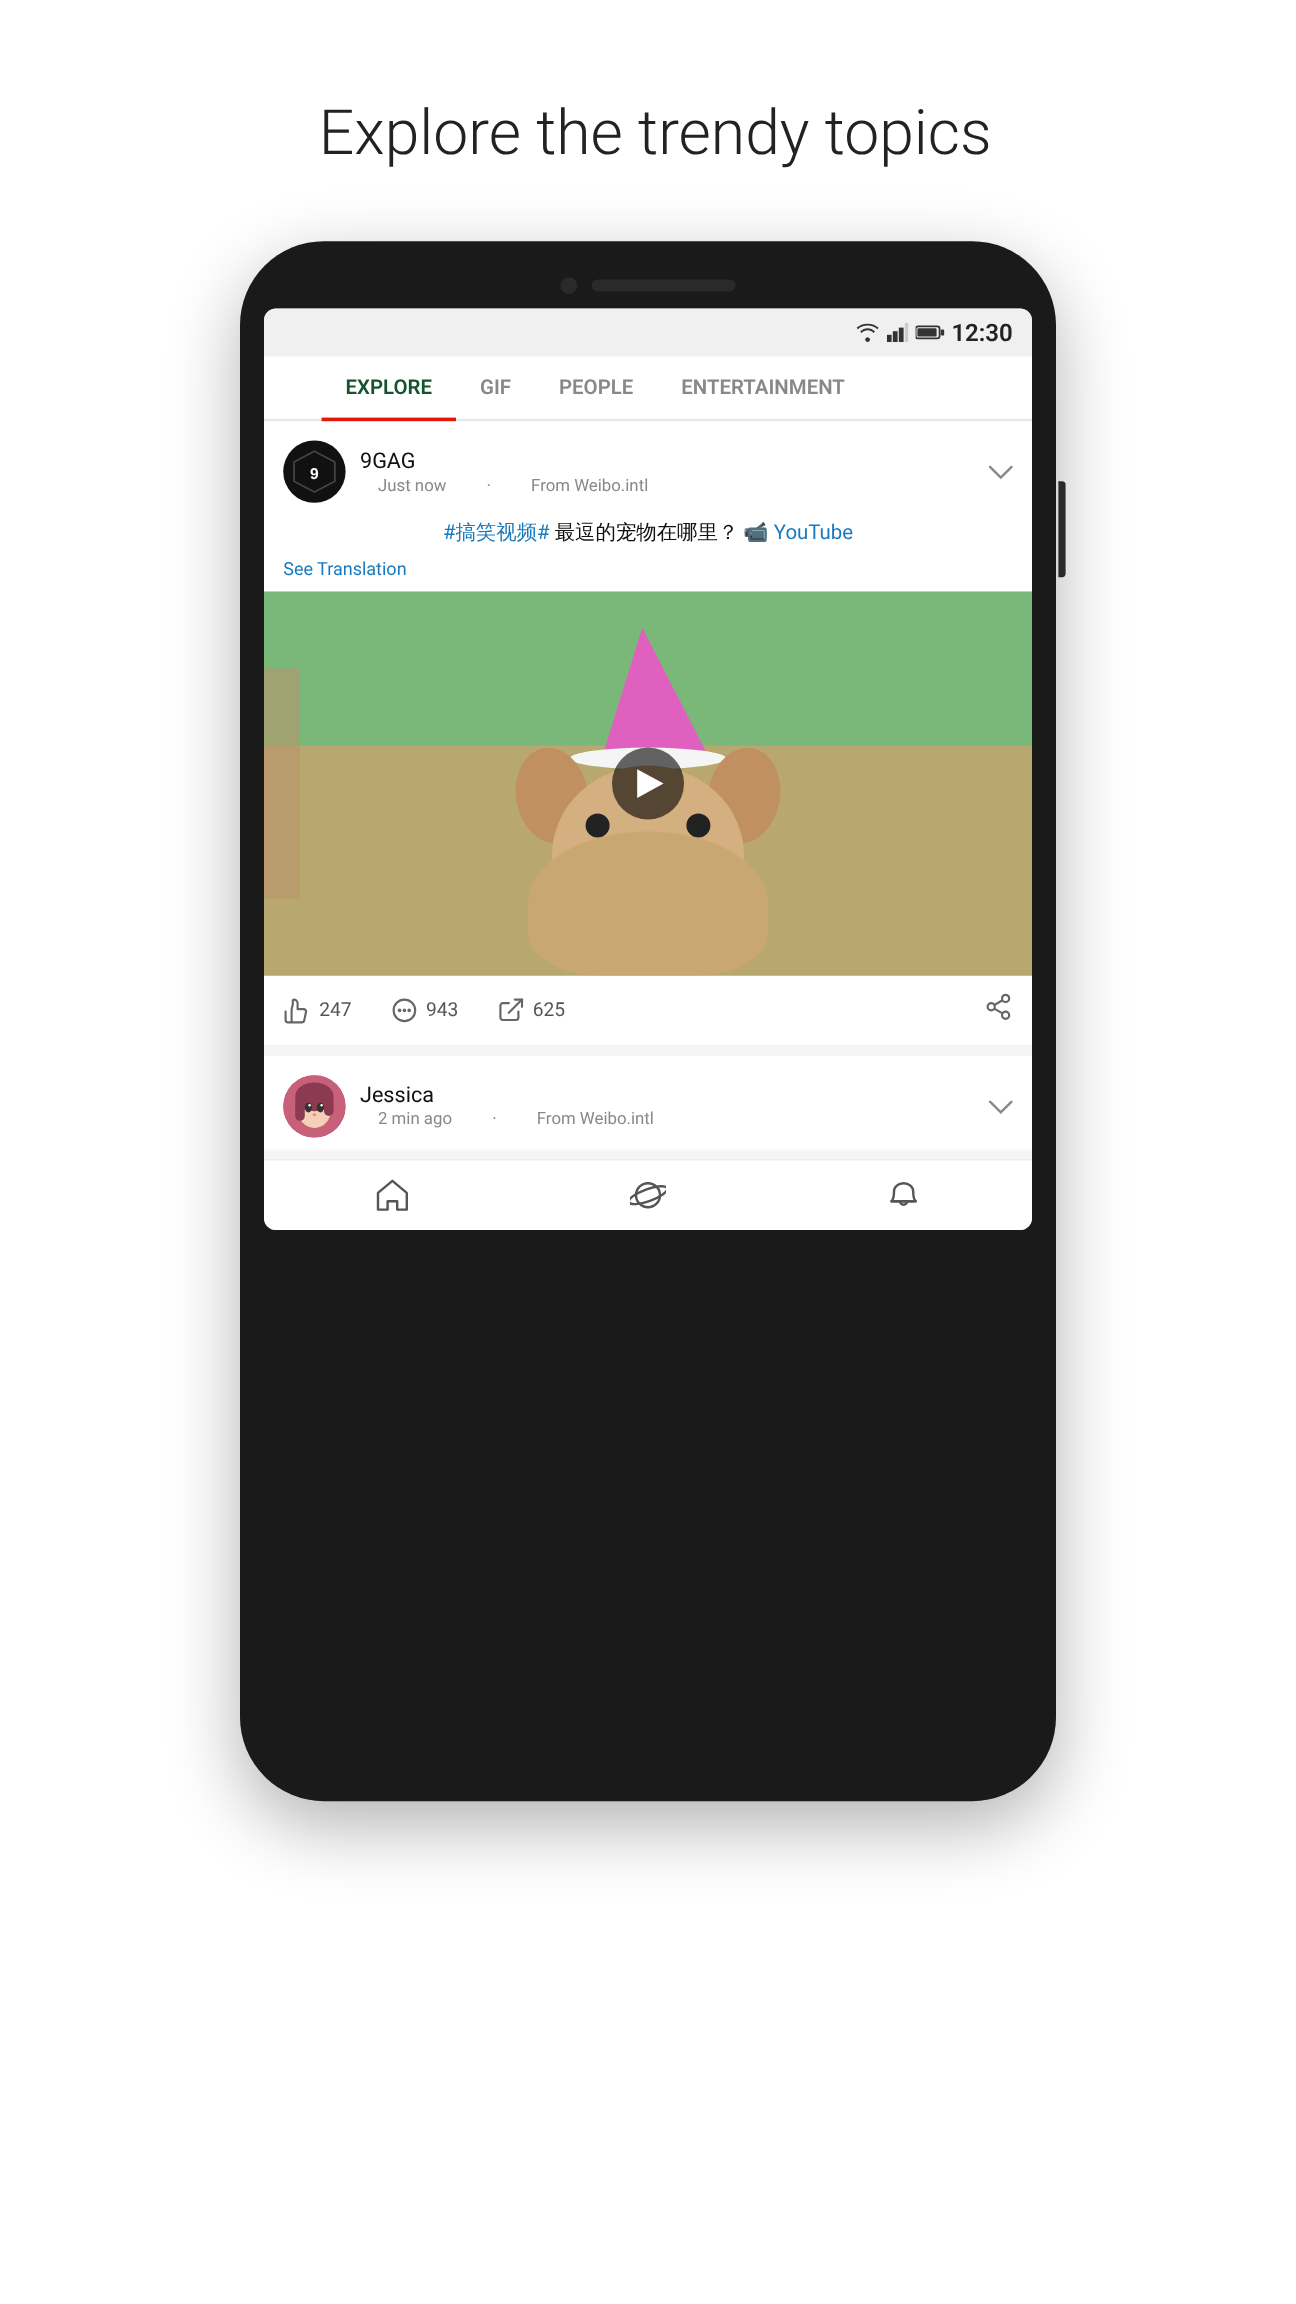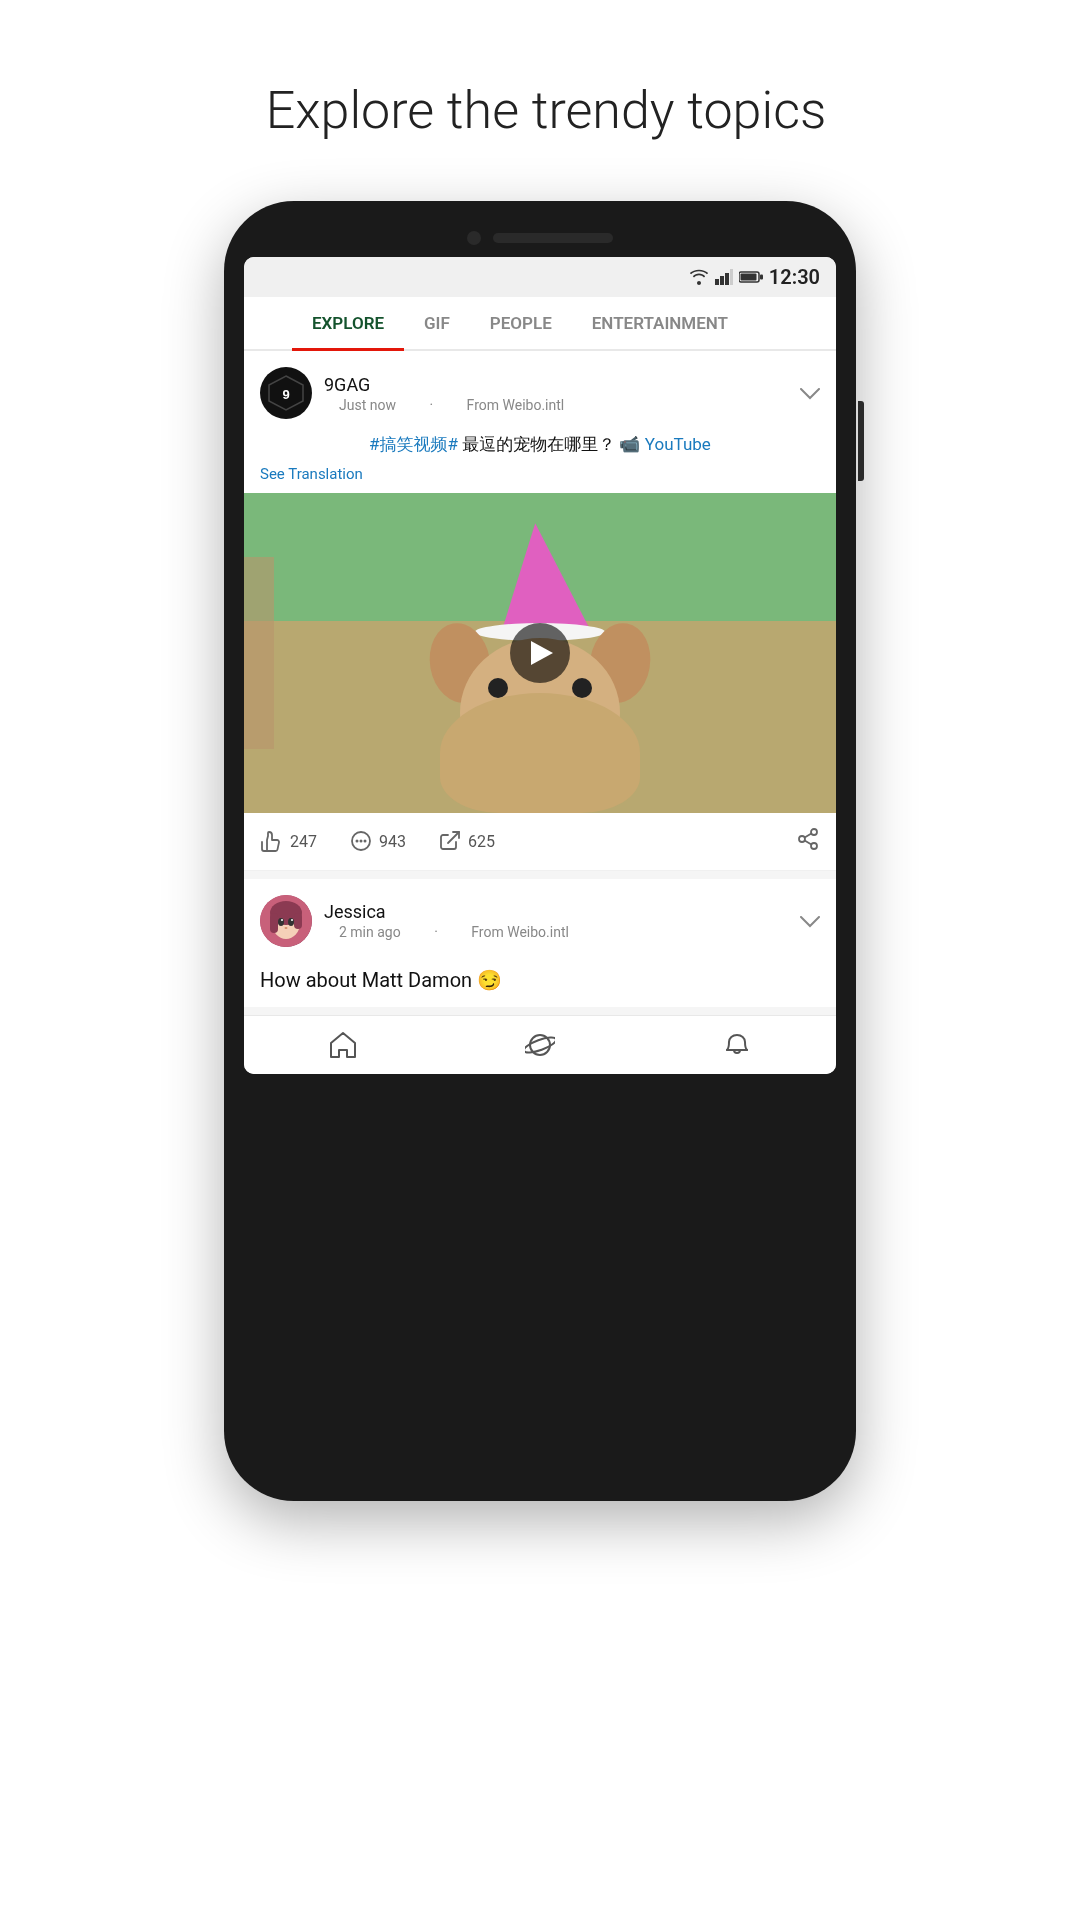--- a/index.html
+++ b/index.html
@@ -20,21 +20,21 @@
       font-weight: 300;
       color: #222;
       text-align: center;
       margin-top: 80px;
       margin-bottom: 60px;
       margin-left: 12px;
     }
 
     
     .phone-frame {
-      width: 632px;
+      width: 680px;
       min-height: 1300px;
       background: #1a1a1a;
       border-radius: 70px;
       padding: 30px 20px;
       position: relative;
       box-shadow: 0 20px 60px rgba(0,0,0,0.3);
     }
 
     
     .phone-top-bar {
@@ -534,21 +534,20 @@
               <span>From Weibo.intl</span>
             </div>
           </div>
         </div>
         <div class="chevron-down">
           <svg width="20" height="12" viewBox="0 0 20 12">
               <path d="M1 1 L10 10 L19 1" stroke="#888" stroke-width="2" fill="none" stroke-linecap="round"></path>
             </svg>
         </div>
       </div>
-      <div class="jessica-post-text">How about Matt Damon 😏</div>
     </div>
 
     <div class="bottom-nav">
       <div class="nav-item">
         <svg width="30" height="30" viewBox="0 0 30 30">
           <path d="M3 13 L15 3 L27 13 L27 27 L19 27 L19 20 L11 20 L11 27 L3 27 Z" stroke="#555" stroke-width="2" fill="none" stroke-linejoin="round"></path>
         </svg>
       </div>
       <div class="nav-item">
         <svg width="30" height="30" viewBox="0 0 30 30">

